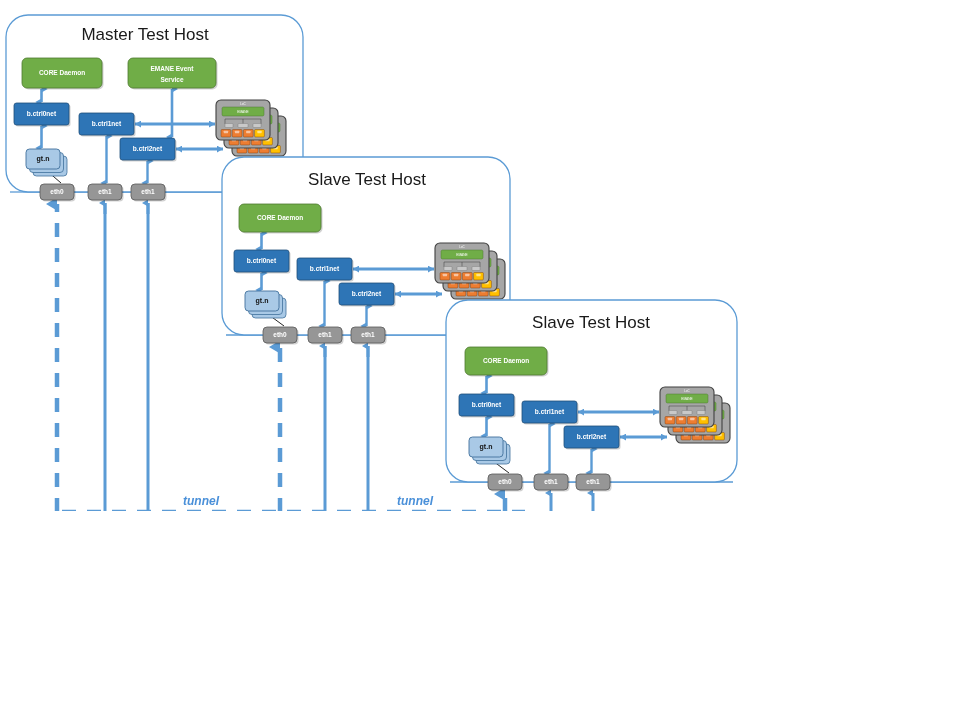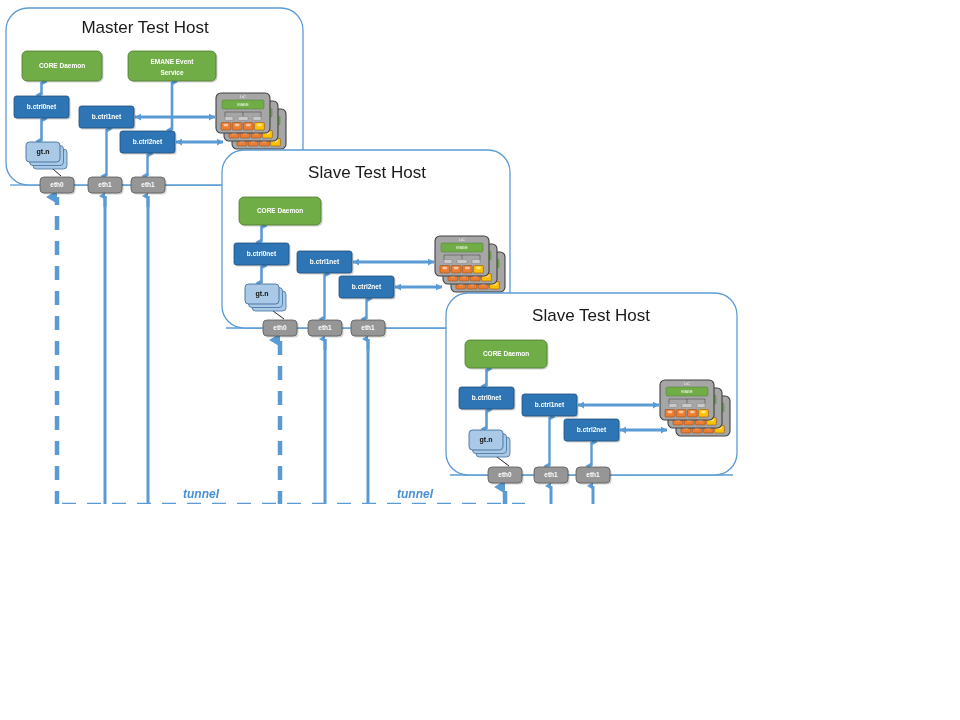--- a/index.html
+++ b/index.html
@@ -8,20 +8,21 @@
     padding: 0;
     background: #ffffff;
     font-family: "Liberation Sans", sans-serif;
   }
   #canvas-root {
     position: relative;
     width: 960px;
     height: 504px;
     background: #ffffff;
     overflow: hidden;
+    margin-top: 7px;
   }
   svg.diagram {
     display: block;
     width: 960px;
     height: 720px;
   }
   .host-title {
     font-family: "Liberation Sans", sans-serif;
     fill: #1a1a1a;
   }

